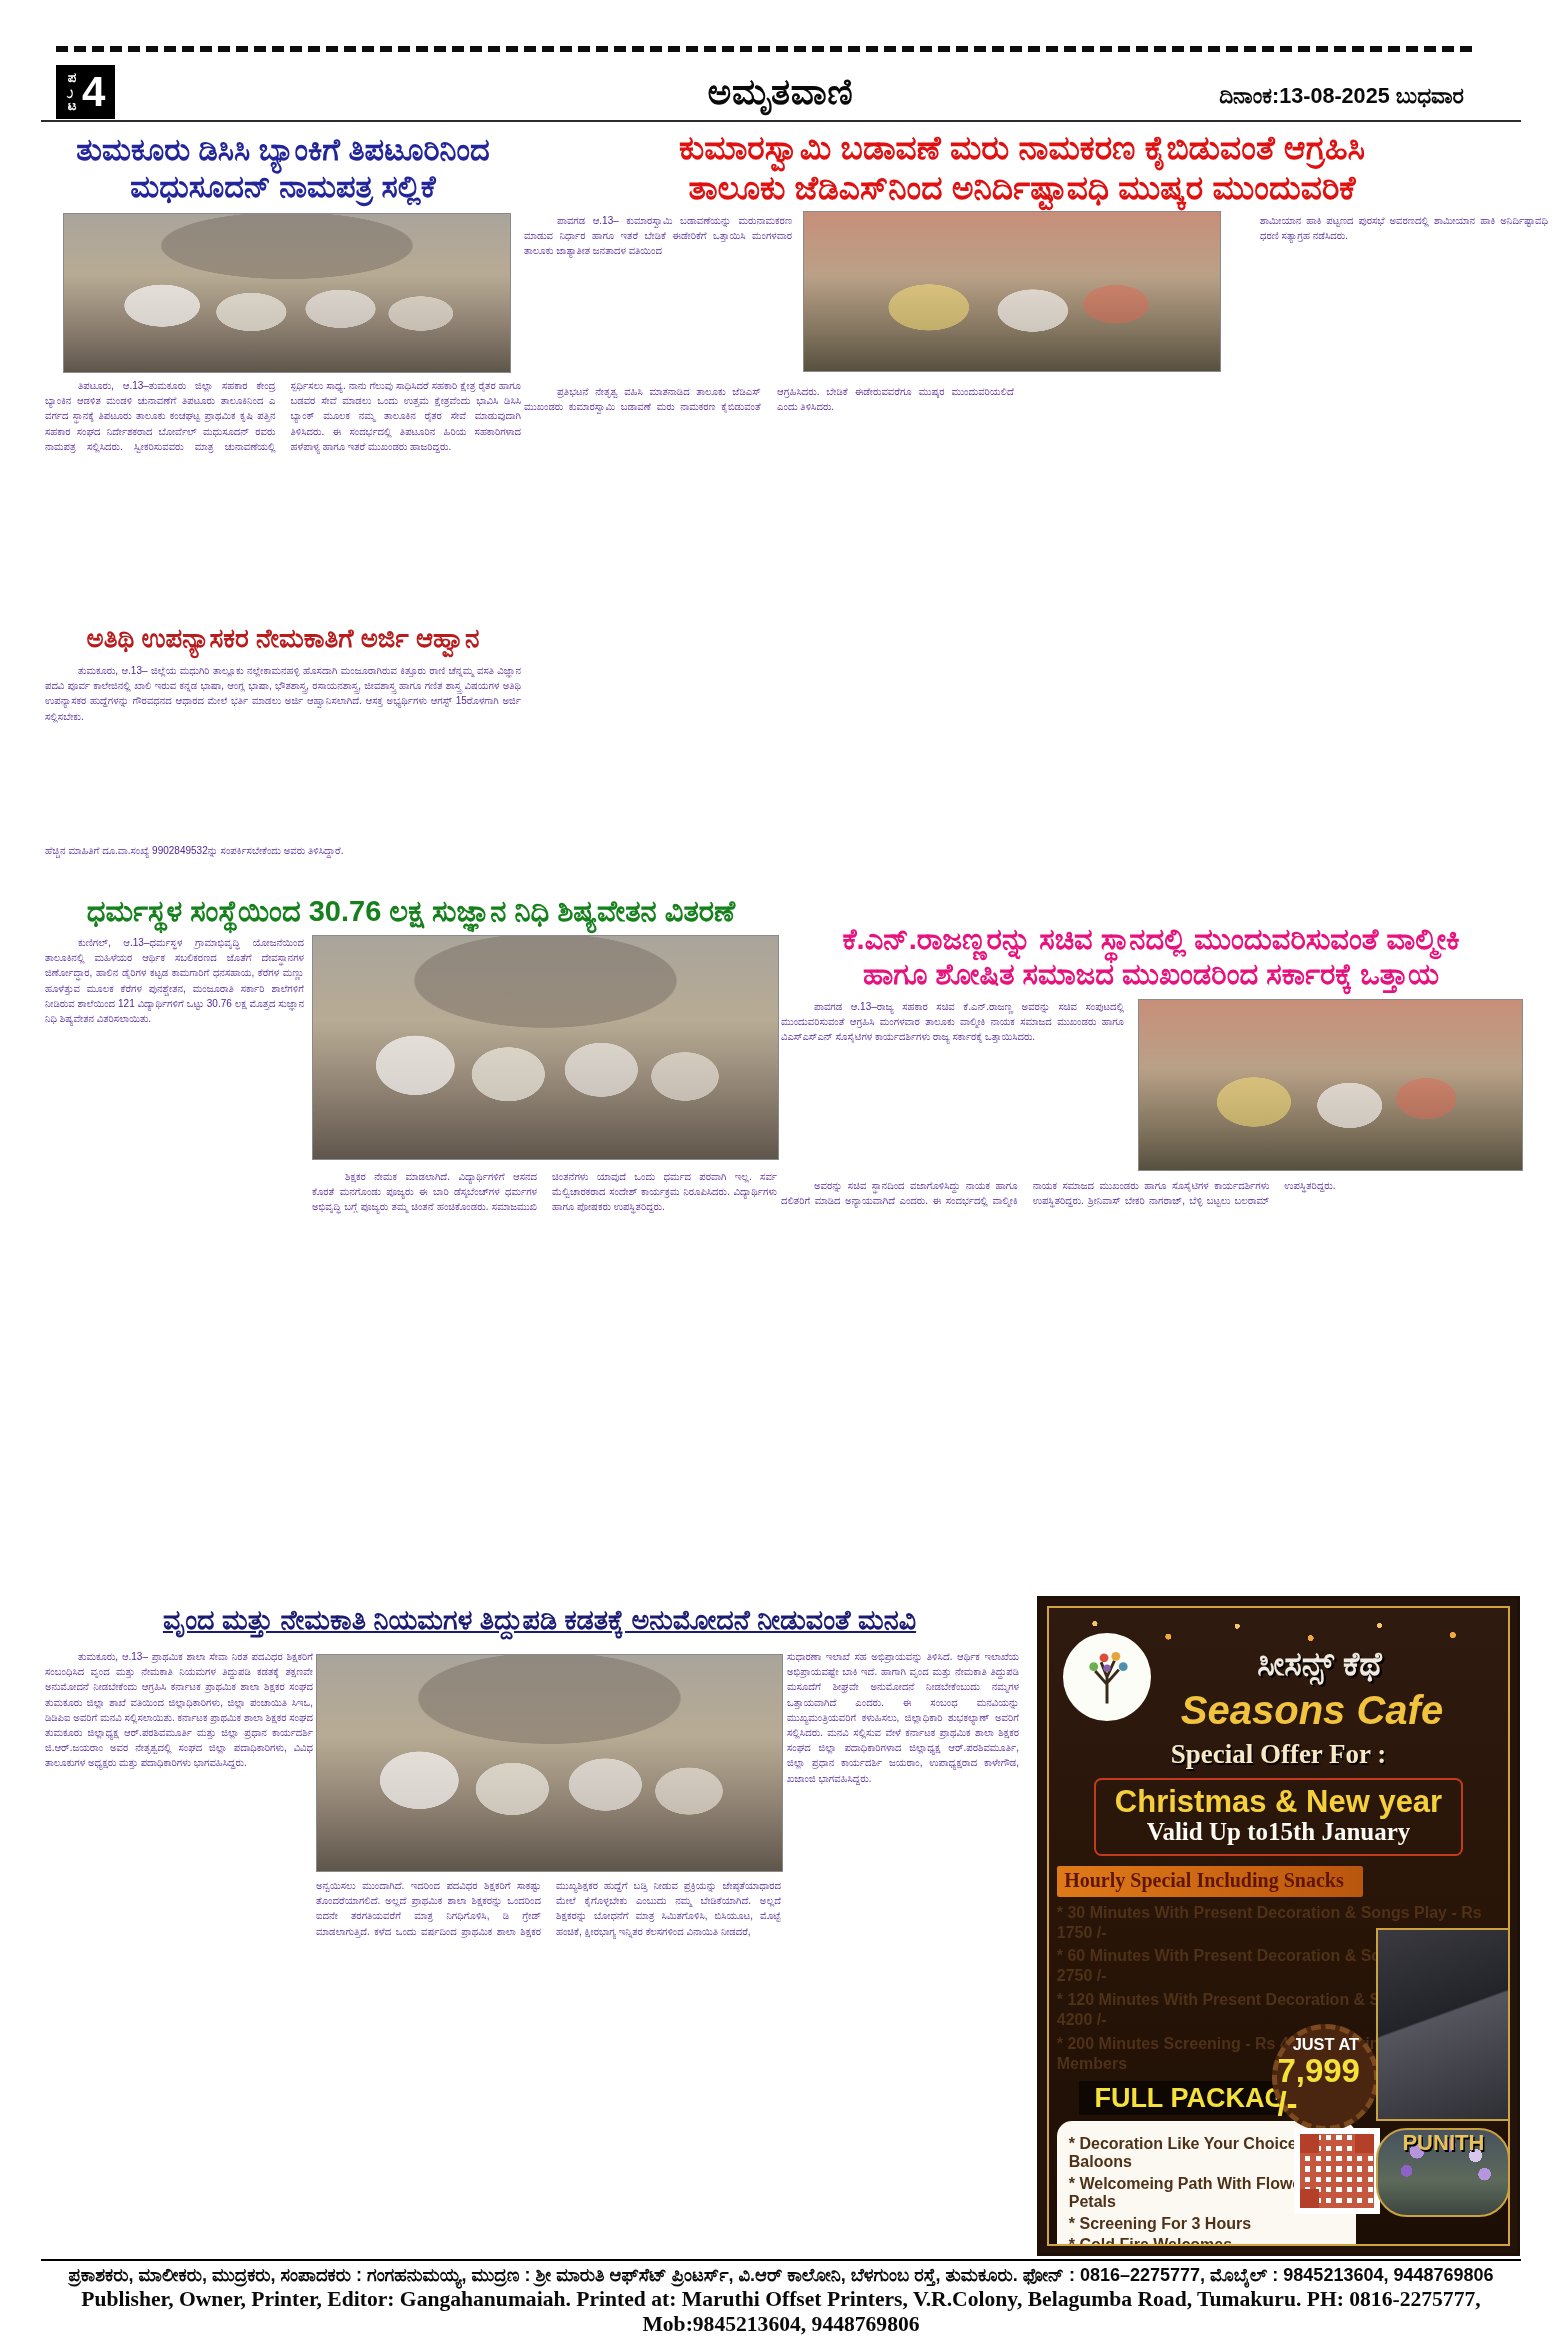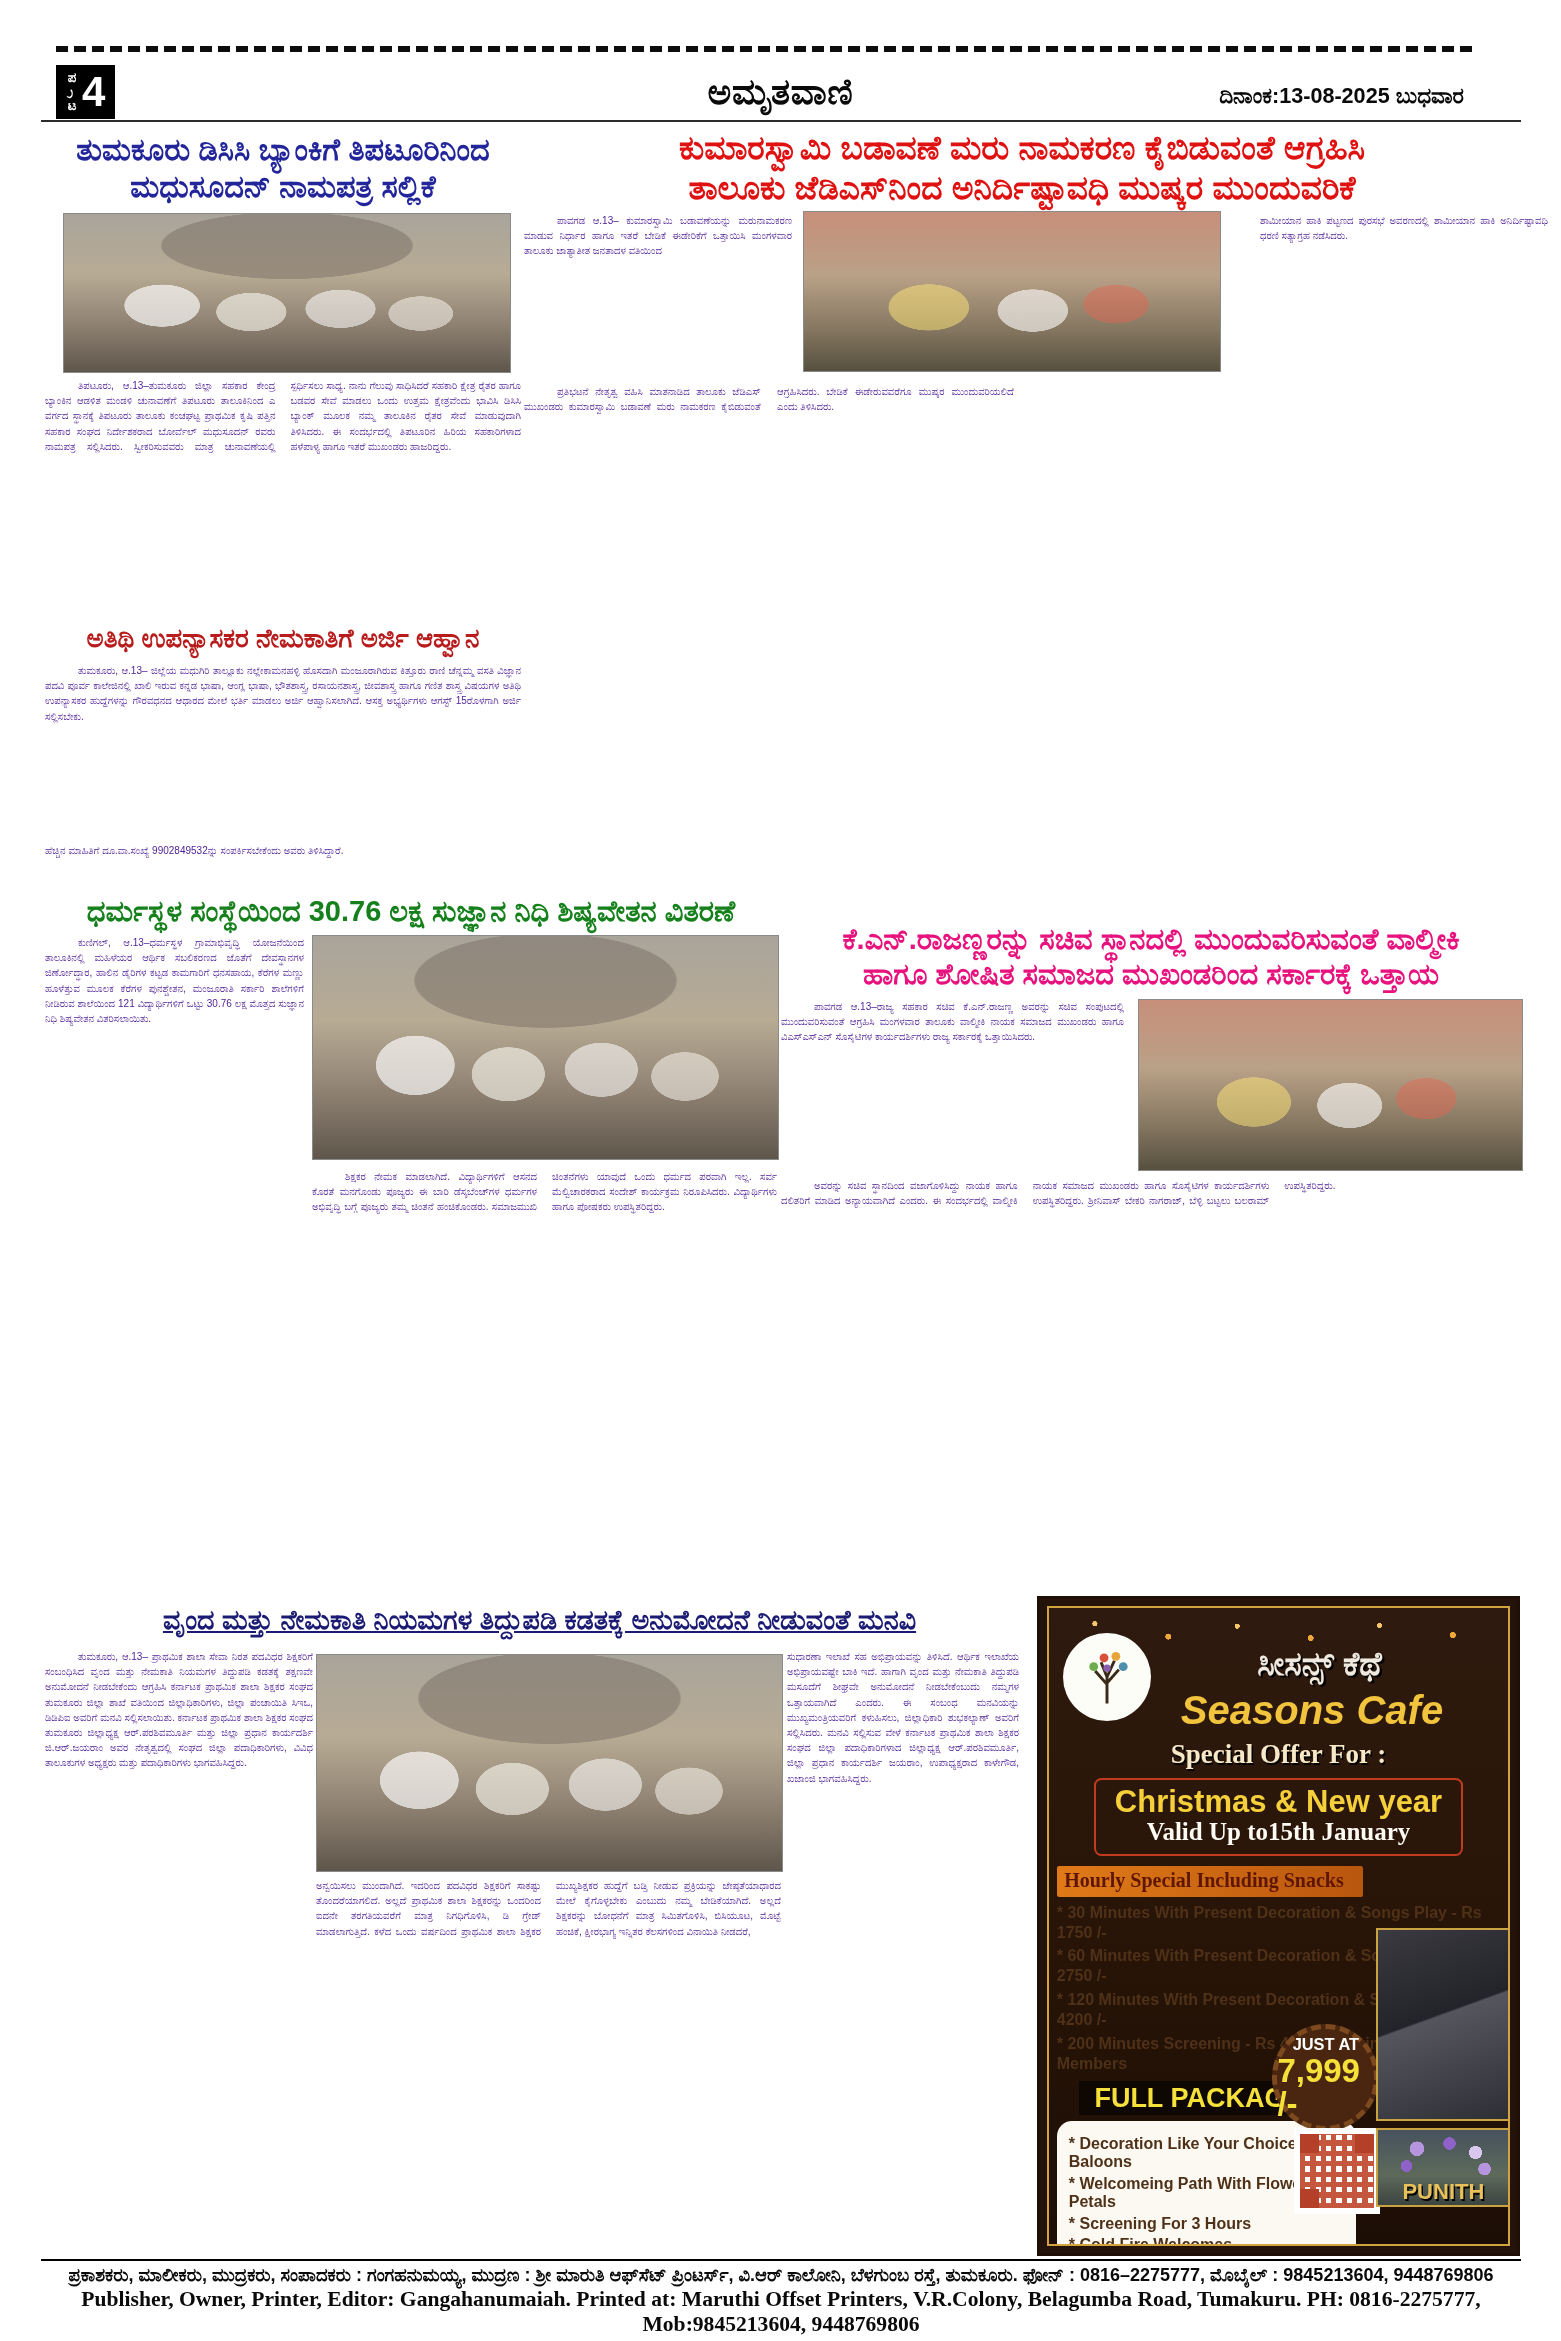--- a/index.html
+++ b/index.html
@@ -175,21 +175,21 @@
     <div class="abs seal" style="left:223px;top:416px;width:97px;height:97px;">
       <div class="ja">JUST AT</div>
       <div class="price">7,999 /-</div>
     </div>
     <div class="abs ad-photo room" style="left:327px;top:320px;width:134px;height:193px;"></div>
     <div class="snacks-pill" style="margin:10.4px 149px 0 7.4px;">Light Snacks 1/2 kg cake, 100ml Cold Drink, French Fries Nuggets for 6 Members</div>
 
     <div class="abs qr" style="left:245px;top:520px;width:74px;height:74px;">
       <div class="qr-pattern"></div>
     </div>
-    <div class="abs ad-photo arch" style="left:327px;top:520px;width:134px;height:79px;display:flex;align-items:flex-end;justify-content:center;">
+    <div class="abs ad-photo arch" style="left:327px;top:520px;width:134px;height:89px;display:flex;justify-content:center;border-radius:31px;">
       <div class="label">PUNITH</div>
     </div>
 
   </div>
 </div>
 
 <div class="abs rule" style="left:41px;top:2259px;width:1480px;height:2.2px;background:#000;"></div>
 <div class="abs footer-kn" style="left:41px;top:2265px;width:1480px;">ಪ್ರಕಾಶಕರು, ಮಾಲೀಕರು, ಮುದ್ರಕರು, ಸಂಪಾದಕರು : ಗಂಗಹನುಮಯ್ಯ, ಮುದ್ರಣ : ಶ್ರೀ ಮಾರುತಿ ಆಫ್‌ಸೆಟ್ ಪ್ರಿಂಟರ್ಸ್, ವಿ.ಆರ್ ಕಾಲೋನಿ, ಬೆಳಗುಂಬ ರಸ್ತೆ, ತುಮಕೂರು. ಫೋನ್ : 0816–2275777, ಮೊಬೈಲ್ : 9845213604, 9448769806</div>
 <div class="abs footer-en" style="left:41px;top:2287px;width:1480px;">Publisher, Owner, Printer, Editor: Gangahanumaiah. Printed at: Maruthi Offset Printers, V.R.Colony, Belagumba Road, Tumakuru. PH: 0816-2275777, Mob:9845213604, 9448769806</div>
 

